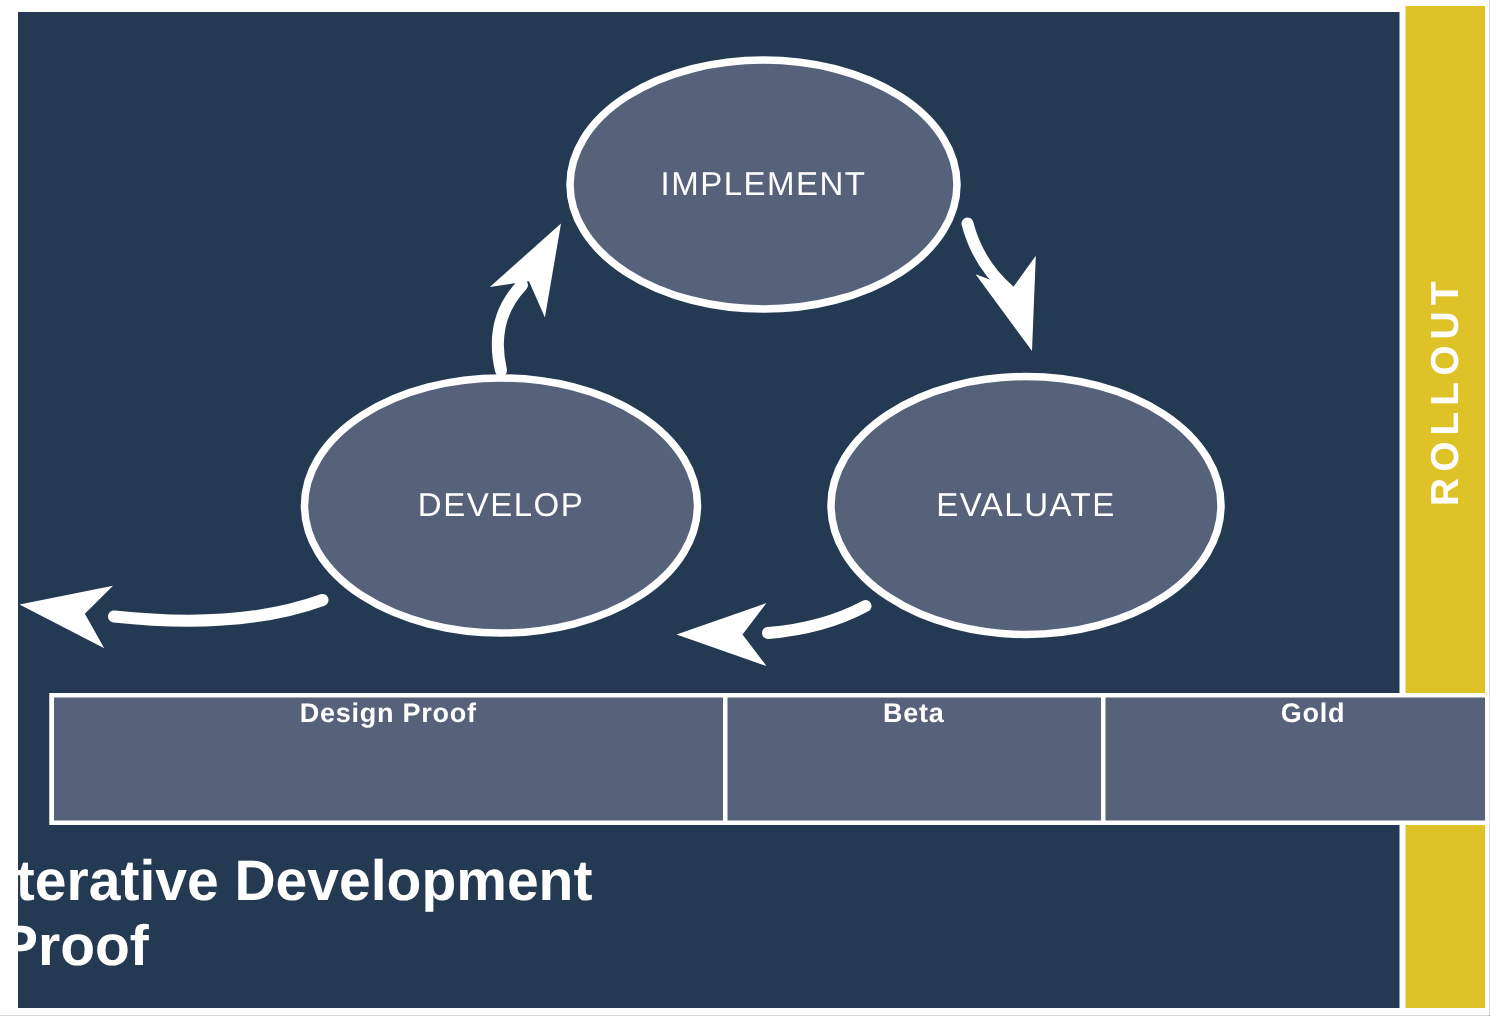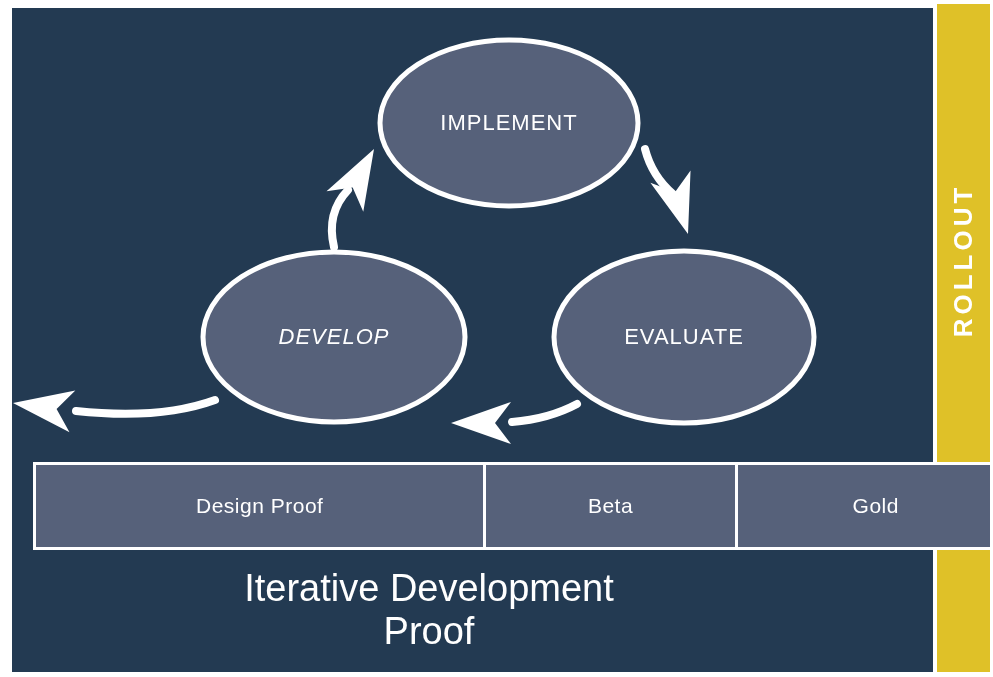--- a/index.html
+++ b/index.html
@@ -89,37 +89,36 @@
     left: 33px; top: 462px;
     width: 960px; height: 88px;
     background: var(--white);
     border: 3px solid var(--white);
     display: flex;
     gap: 3px;
   }
   .phase-segment {
     background: var(--slate);
     display: flex;
-    align-items: center;
     justify-content: center;
     color: var(--white);
-    font-size: 21px;
+    font-size: 18px;
     letter-spacing: 0.5px;
     white-space: nowrap;
+    font-weight: bold;
   }
 
   
   .diagram-title {
     position: absolute;
     left: 0; top: 567px;
     width: 858px;
-    text-align: center;
     color: var(--white);
     font-size: 38px;
-    font-weight: normal;
+    font-weight: bold;
     line-height: 43px;
   }
 </style>
 </head>
 <body>
 
 <div class="stage">
 
   <div class="panel"></div>
 
@@ -150,21 +149,21 @@
       <path class="arrow-head" transform="translate(451,423) rotate(180)" d="M0,0 L-60,-21 L-44,0 L-60,21 Z"></path>
     </g>
 
     <g>
       <path class="arrow-tail" d="M 215,400 Q 160,420 76,411"></path>
       <path class="arrow-head" transform="translate(13,403) rotate(188)" d="M0,0 L-60,-21 L-44,0 L-60,21 Z"></path>
     </g>
   </svg>
 
   <div class="node-label" style="left:509px; top:123px;">IMPLEMENT</div>
-  <div class="node-label" style="left:334px; top:337px;font-style:italic;">DEVELOP</div>
+  <div class="node-label" style="left:334px; top:337px;">DEVELOP</div>
   <div class="node-label" style="left:684px; top:337px;">EVALUATE</div>
 
   <div class="phase-bar">
     <div class="phase-segment" style="flex-grow:276;">
       <span>Design Proof</span>
     </div>
     <div class="phase-segment" style="flex-grow:175;">
       <span>Beta</span>
     </div>
     <div class="phase-segment" style="flex-grow:157;padding-left:24px;">

